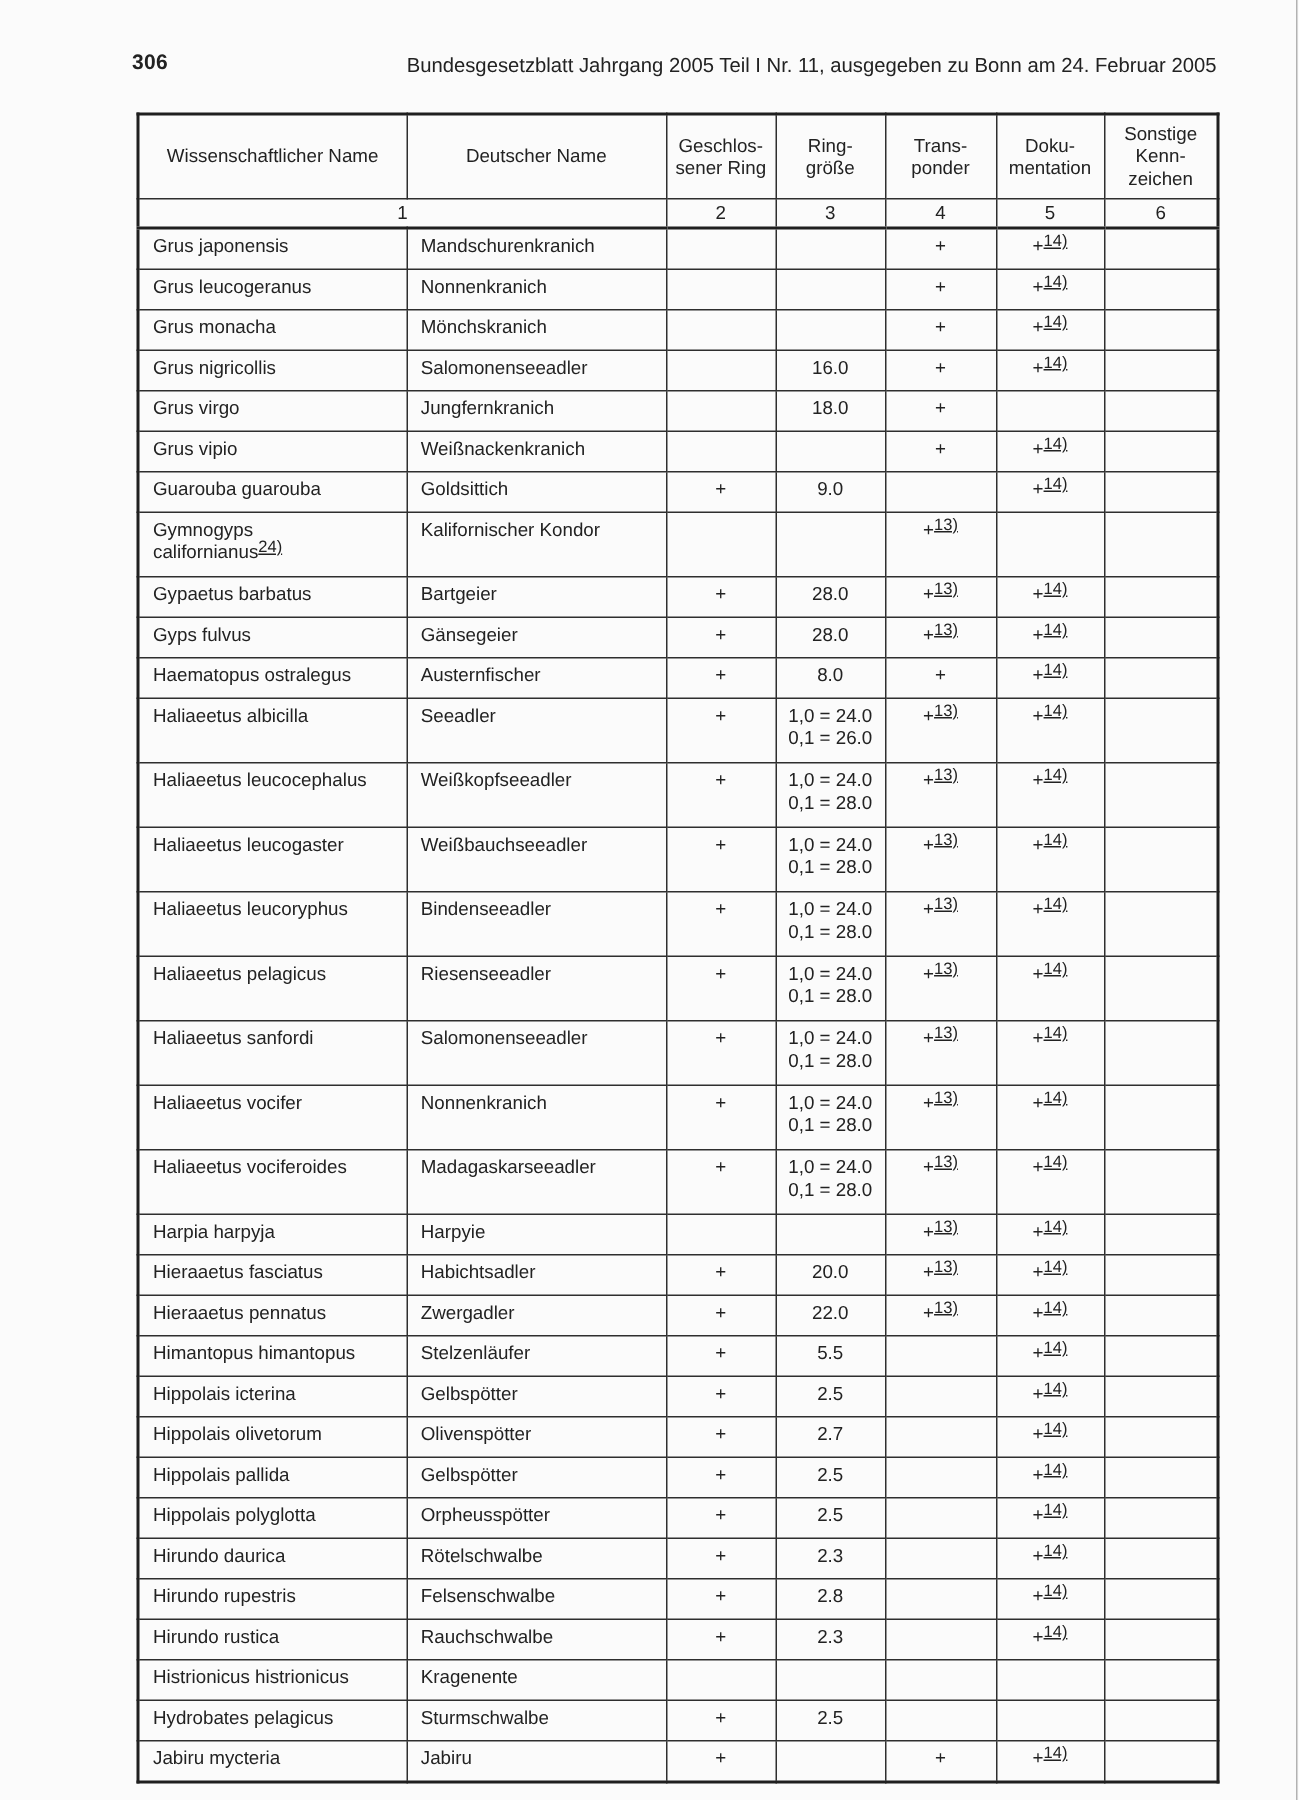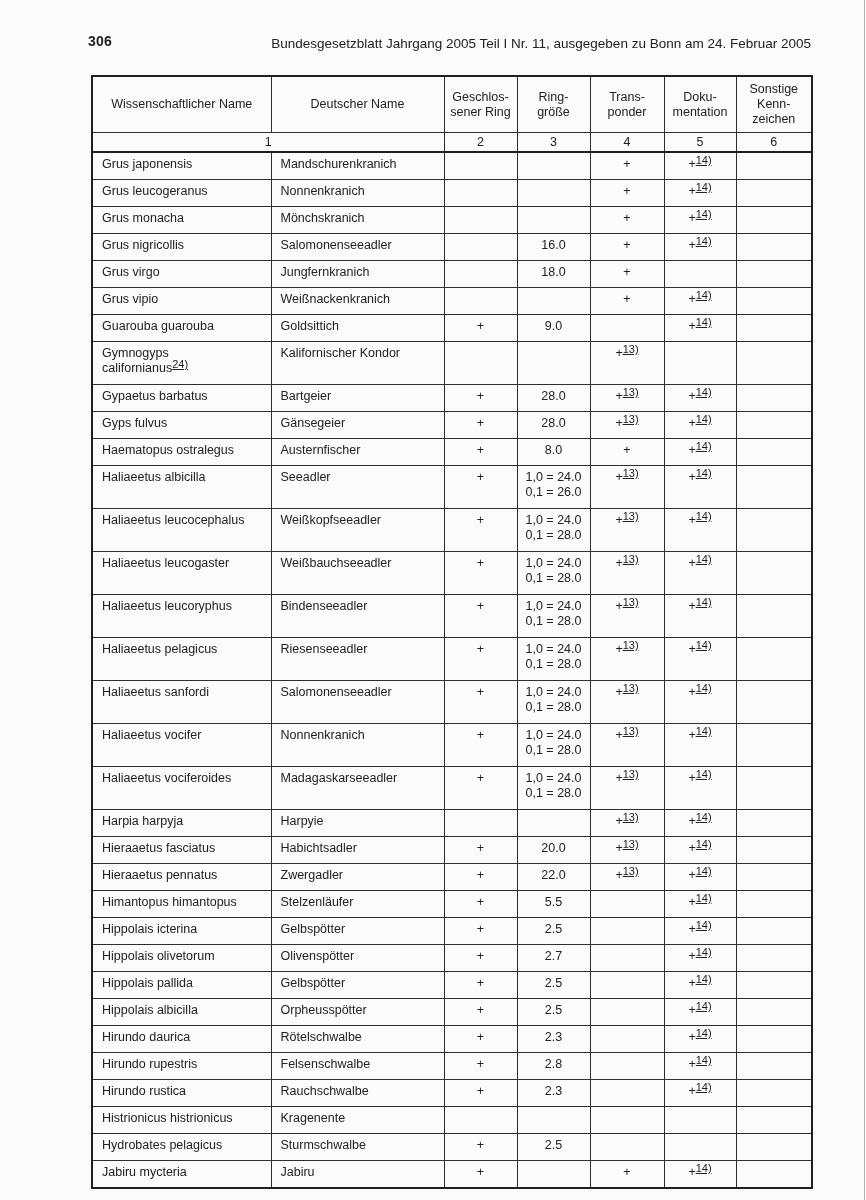--- a/index.html
+++ b/index.html
@@ -388,21 +388,21 @@
       <tr>
         <td class="left">Hippolais pallida</td>
         <td class="left">Gelbspötter</td>
         <td class="center">+</td>
         <td class="center">2.5</td>
         <td class="center"></td>
         <td class="center">+<sup>14)</sup></td>
         <td class="center"></td>
       </tr>
       <tr>
-        <td class="left">Hippolais albicilla</td>
+        <td class="left">Hippolais polyglotta</td>
         <td class="left">Orpheusspötter</td>
         <td class="center">+</td>
         <td class="center">2.5</td>
         <td class="center"></td>
         <td class="center">+<sup>14)</sup></td>
         <td class="center"></td>
       </tr>
       <tr>
         <td class="left">Hirundo daurica</td>
         <td class="left">Rötelschwalbe</td>

